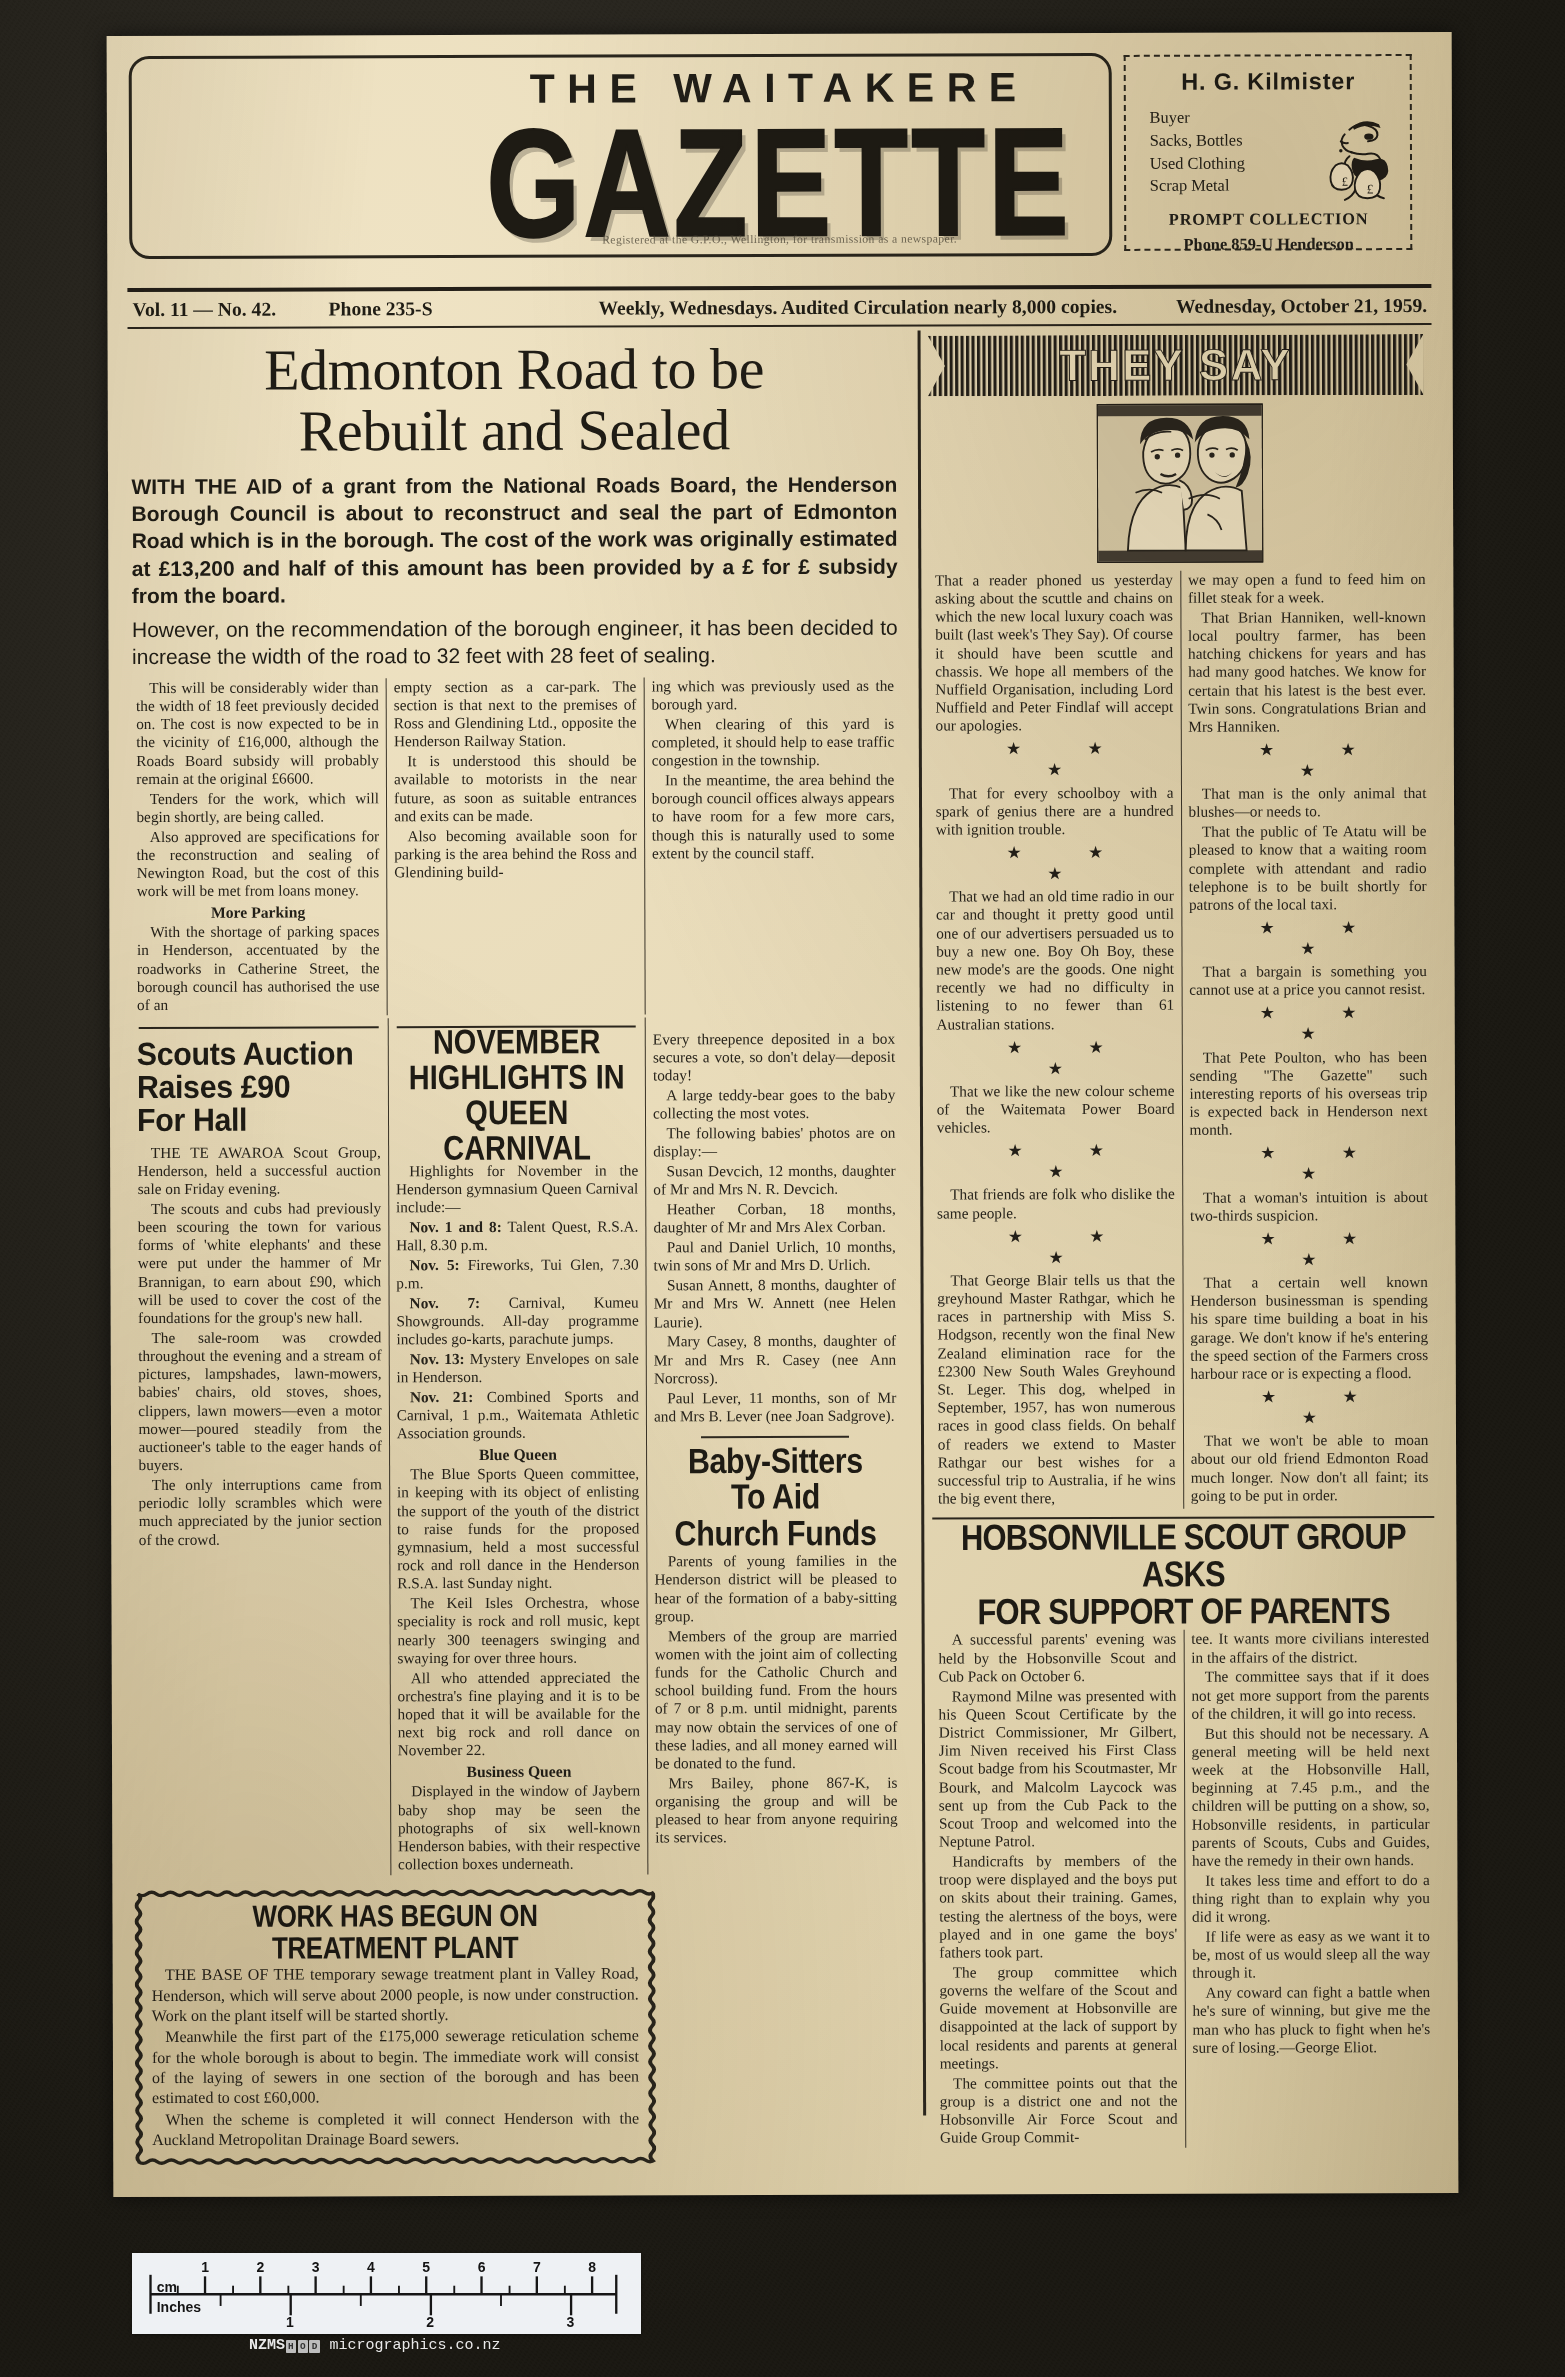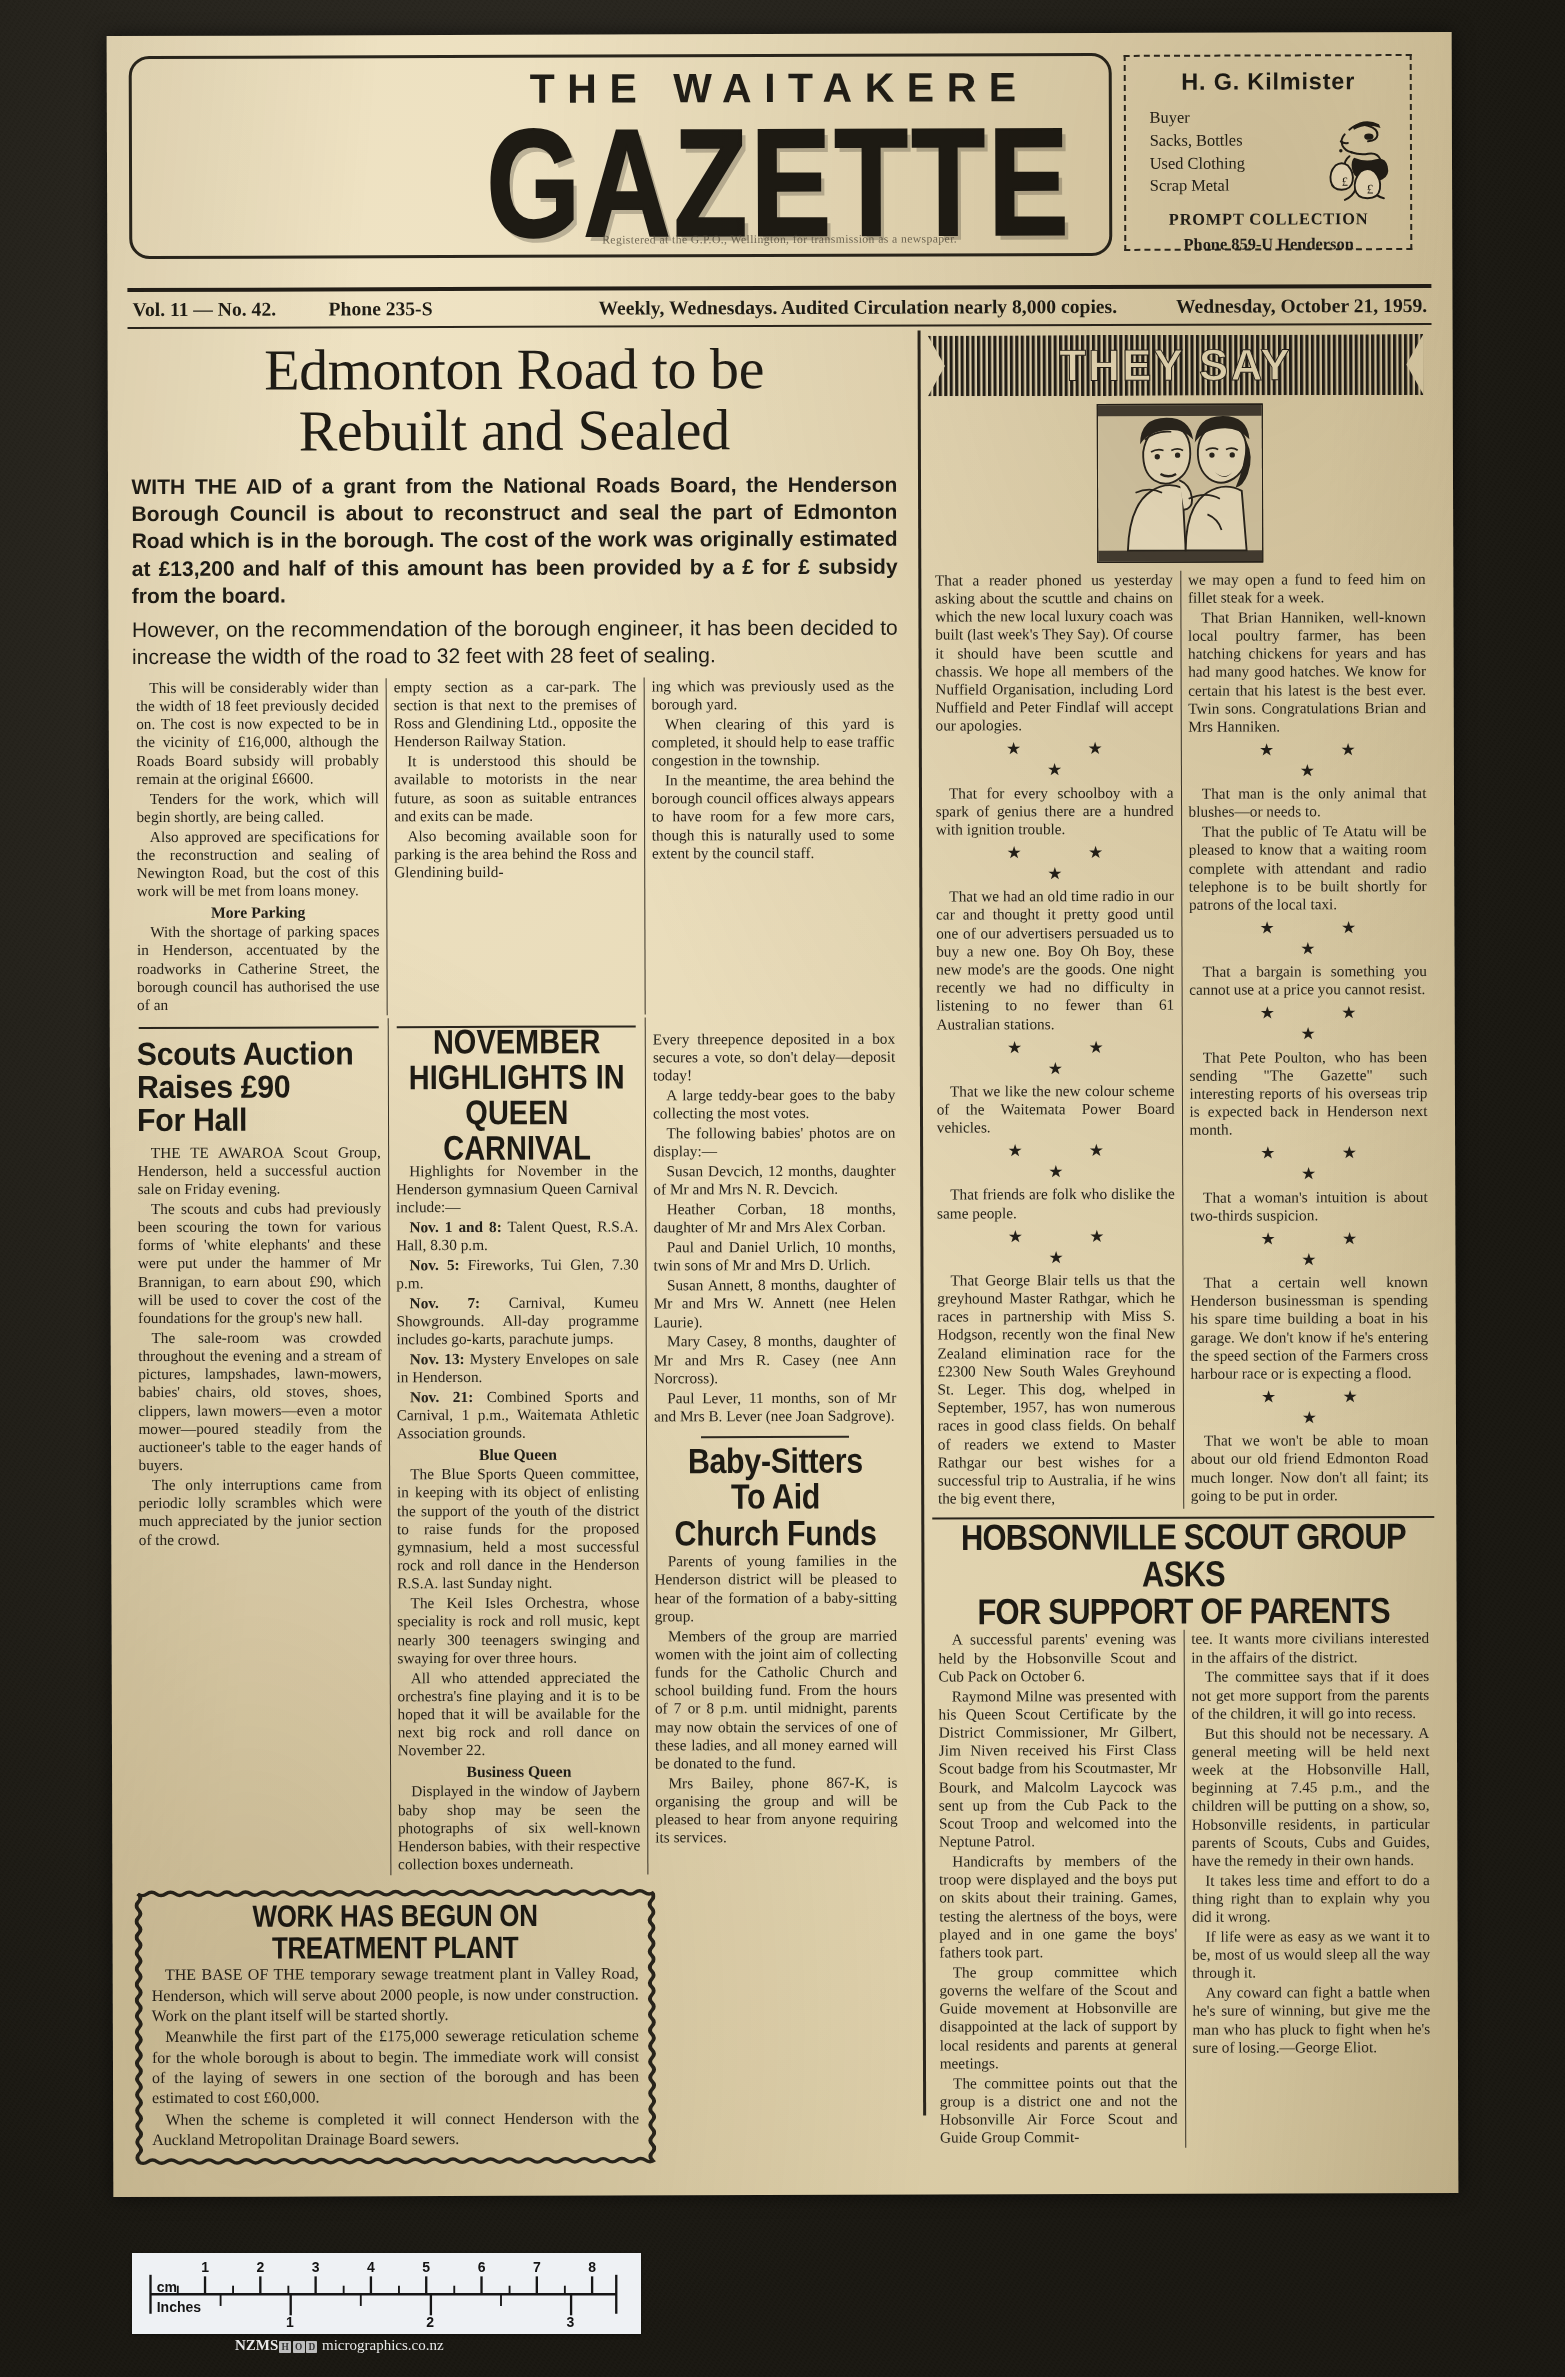--- a/index.html
+++ b/index.html
@@ -106,21 +106,21 @@
   .ts-banner{position:relative;height:61px;margin:4.7px 0 0;}
   .ts-banner svg{display:block;}
   .ts-fig{width:164px;height:157px;margin:7.8px auto 7.8px;position:relative;
     background:#2a2620;border:0.8px solid #262119;}
   .stars{text-align:center;font-size:17px;letter-spacing:31px;color:#231f18;margin:3.9px 0 3.1px;
     padding-left:31px;}
 
   
   .scale{position:absolute;left:132px;top:2253px;width:509px;height:81px;background:#eef1f4;
     box-shadow:0 0.8px 3.1px rgba(0,0,0,.4);}
-  .nzms{position:absolute;left:235px;top:2337px;font-family:Liberation Serif, serif;
+  .nzms{position:absolute;left:249px;top:2337px;font-family:Liberation Mono, monospace;
     font-size:15px;font-weight:bold;color:#e9e9e9;}
   .nzms .sq{display:inline-block;background:#bdbdbd;color:#333;font-size:9.4px;
     padding:0.8px 2.3px;margin:0 0.8px;border-radius:0.8px;}
   .nzms .url{font-weight:normal;}
 </style>
 </head>
 <body>
 
 <div class="scanbg"></div>
 <div class="noise"></div>

